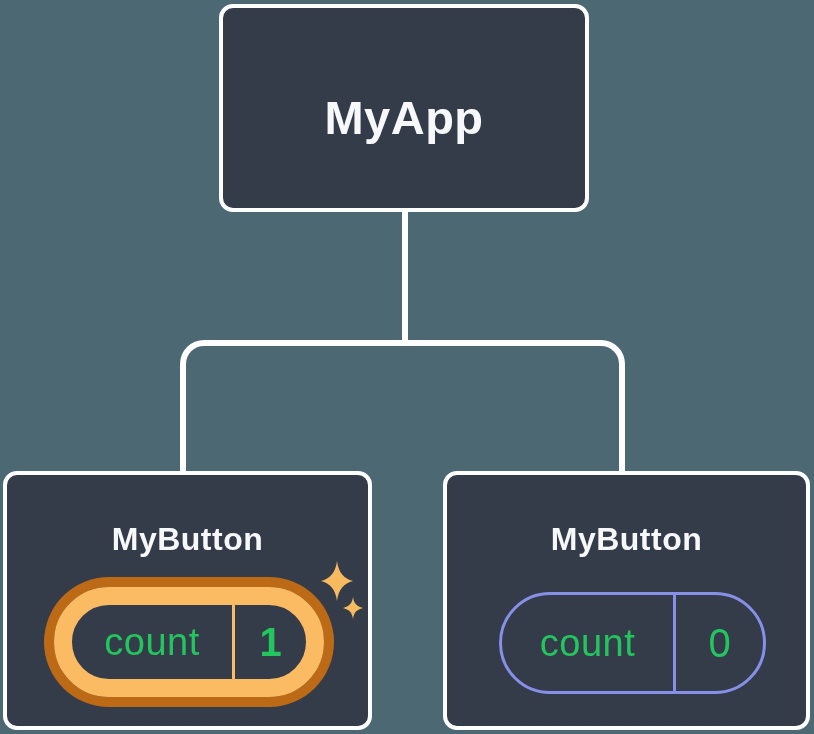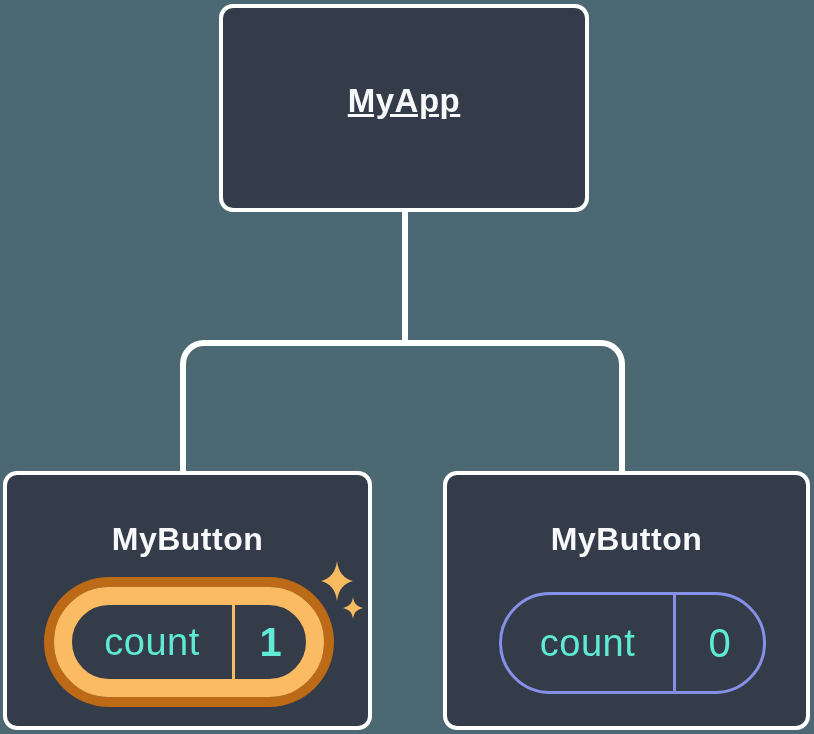--- a/index.html
+++ b/index.html
@@ -24,21 +24,21 @@
   .node-label {
     position:absolute;
     left:0; right:0;
     text-align:center;
     color:#F7F8FA;
     font-weight:600;
     letter-spacing:0.5px;
     line-height:1;
   }
   #node-root { left:219px; top:4px; width:370px; height:208px; }
-  #node-root .node-label { top:76px; font-size:33px;text-decoration:underline; }
+  #node-root .node-label { top:86px; font-size:47px; }
   #node-child-0 { left:3px;  top:471px; width:369px; height:259px; }
   #node-child-1 { left:443px; top:471px; width:367px; height:259px; }
   .child-label { top:48px; font-size:32px; }
 
   
   .edge-stem {
     position:absolute;
     left:402px; top:212px;
     width:6px; height:131px;
     background:#FFFFFF;
@@ -60,21 +60,21 @@
     box-sizing:border-box;
     border-radius:999px;
     display:flex;
     align-items:stretch;
     overflow:hidden;
   }
   .pill .cell {
     display:flex;
     align-items:center;
     justify-content:center;
-    color:#5eead4;
+    color:#22c55e;
   }
   .pill .key { font-size:38px; font-weight:400; letter-spacing:0.5px; }
   .pill .val { flex:1; font-size:40px; }
 
   #pill-highlight {
     left:47px; top:112px;
     width:270px; height:110px;
     border:18px solid #FBBB63;
     box-shadow:0 0 0 10px #BC6A16;
     background:transparent;

